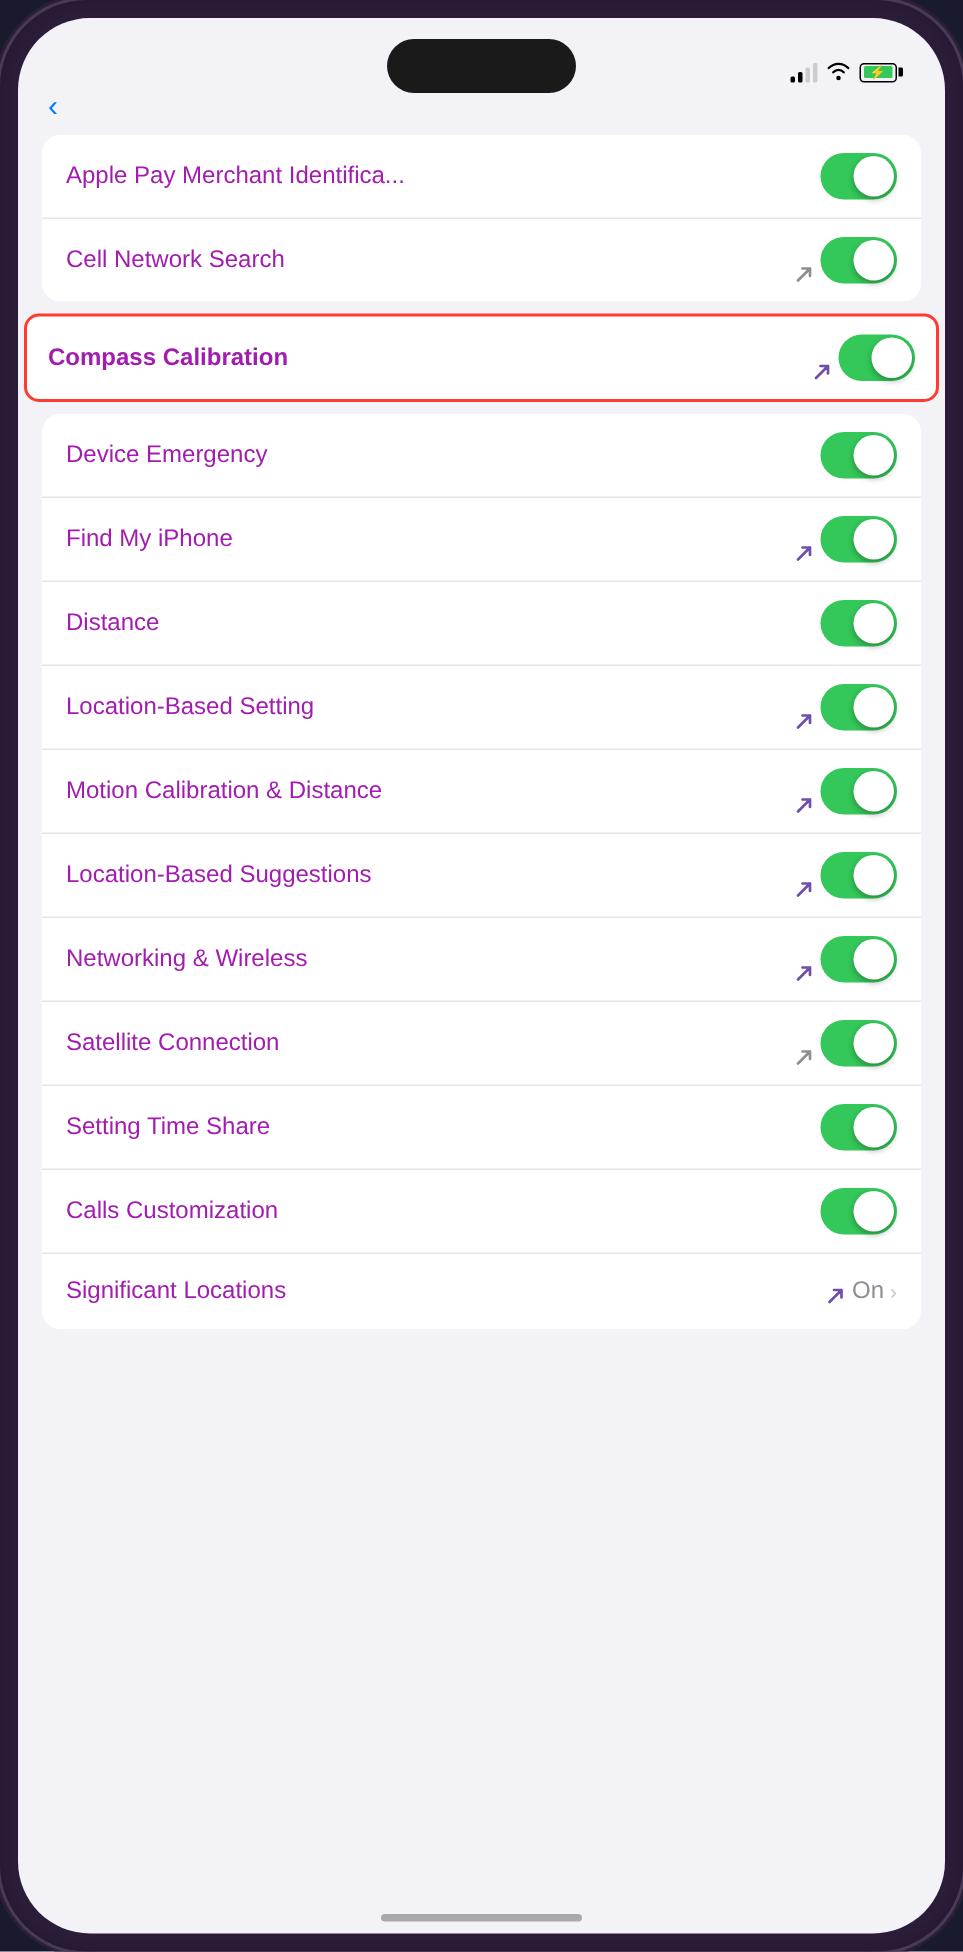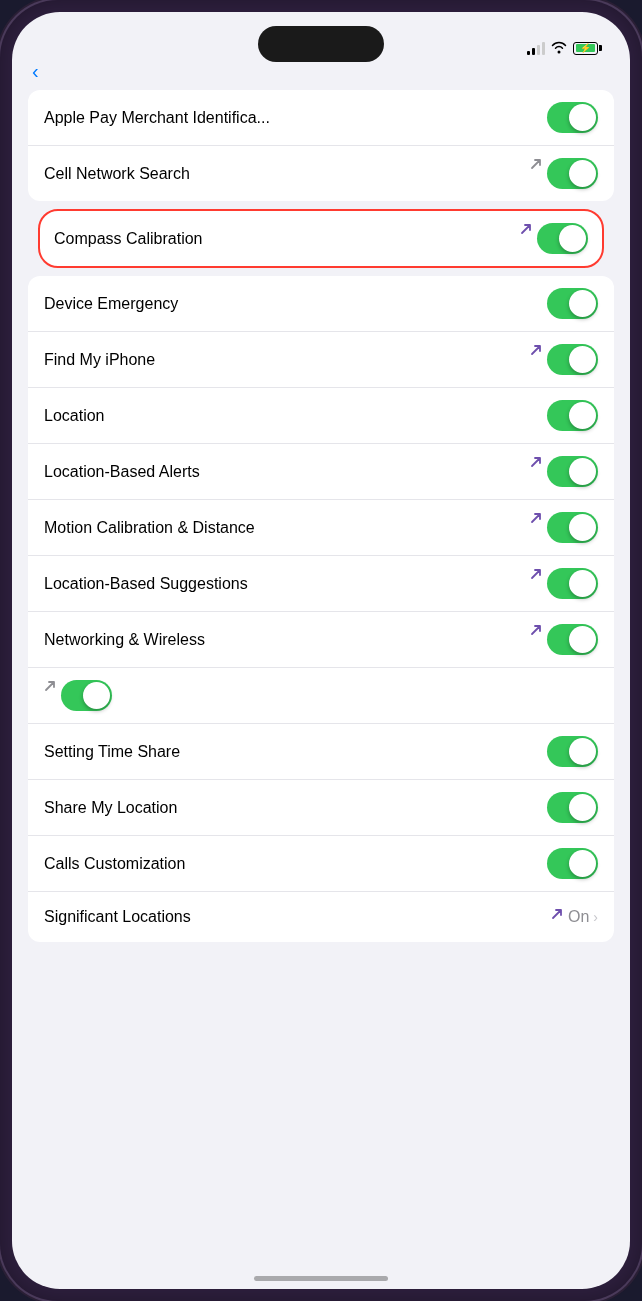--- a/index.html
+++ b/index.html
@@ -195,27 +195,27 @@
     }
 
     .row-left {
       display: flex;
       align-items: center;
       flex: 1;
     }
 
     .row-label {
       font-size: 16px;
-      color: #000000;
+      color: #a21caf;
       flex: 1;
     }
 
     .row-right {
       display: flex;
-      align-items: flex-start;
+      align-items: flex-end;
       gap: 5px;
     }
 
     
     .toggle {
       width: 51px;
       height: 31px;
       border-radius: 15.5px;
       background: #34c759;
       position: relative;
@@ -230,27 +230,28 @@
       border-radius: 50%;
       position: absolute;
       top: 2px;
       right: 2px;
       box-shadow: 0 2px 4px rgba(0,0,0,0.3);
     }
 
     
     .highlighted-row {
       border: 2.5px solid #ff3b30;
-      border-radius: 20px;
-      margin: 0 26px;
+      border-radius: 10px;
+      margin: 0 4px;
       padding: 0;
       background: #fff;
       overflow: hidden;
       position: relative;
       z-index: 10;
+      font-weight: bold;
     }
 
     .highlighted-row .settings-row {
       border: none;
       padding: 12px 14px;
     }
 
     
     .on-chevron {
       display: flex;
@@ -394,32 +395,32 @@
       <svg class="loc-arrow-svg" viewBox="0 0 12 12" fill="none" xmlns="http://www.w3.org/2000/svg">
     <path d="M2 10L10 2M10 2H5M10 2V7" stroke="#6e4fad" stroke-width="1.8" stroke-linecap="round" stroke-linejoin="round"></path>
   </svg>
       <div class="toggle">
     <div class="toggle-knob"></div>
   </div>
     </div>
   </div>
             <div class="settings-row">
     <div class="row-left">
-      <span class="row-label">Location</span>
-    </div>
-    <div class="row-right">
-
-      <div class="toggle">
-    <div class="toggle-knob"></div>
-  </div>
-    </div>
-  </div>
-            <div class="settings-row">
-    <div class="row-left">
-      <span class="row-label">Location-Based Alerts</span>
+      <span class="row-label">Distance</span>
+    </div>
+    <div class="row-right">
+
+      <div class="toggle">
+    <div class="toggle-knob"></div>
+  </div>
+    </div>
+  </div>
+            <div class="settings-row">
+    <div class="row-left">
+      <span class="row-label">Location-Based Setting</span>
     </div>
     <div class="row-right">
       <svg class="loc-arrow-svg" viewBox="0 0 12 12" fill="none" xmlns="http://www.w3.org/2000/svg">
     <path d="M2 10L10 2M10 2H5M10 2V7" stroke="#6e4fad" stroke-width="1.8" stroke-linecap="round" stroke-linejoin="round"></path>
   </svg>
       <div class="toggle">
     <div class="toggle-knob"></div>
   </div>
     </div>
   </div>
@@ -456,43 +457,35 @@
     <div class="row-right">
       <svg class="loc-arrow-svg" viewBox="0 0 12 12" fill="none" xmlns="http://www.w3.org/2000/svg">
     <path d="M2 10L10 2M10 2H5M10 2V7" stroke="#6e4fad" stroke-width="1.8" stroke-linecap="round" stroke-linejoin="round"></path>
   </svg>
       <div class="toggle">
     <div class="toggle-knob"></div>
   </div>
     </div>
   </div>
             <div class="settings-row">
+    <div class="row-left">
+      <span class="row-label">Satellite Connection</span>
+    </div>
     <div class="row-right">
       <svg class="loc-arrow-svg" viewBox="0 0 12 12" fill="none" xmlns="http://www.w3.org/2000/svg">
     <path d="M2 10L10 2M10 2H5M10 2V7" stroke="#8e8e93" stroke-width="1.8" stroke-linecap="round" stroke-linejoin="round"></path>
   </svg>
       <div class="toggle">
     <div class="toggle-knob"></div>
   </div>
     </div>
   </div>
             <div class="settings-row">
     <div class="row-left">
       <span class="row-label">Setting Time Share</span>
-    </div>
-    <div class="row-right">
-
-      <div class="toggle">
-    <div class="toggle-knob"></div>
-  </div>
-    </div>
-  </div>
-            <div class="settings-row">
-    <div class="row-left">
-      <span class="row-label">Share My Location</span>
     </div>
     <div class="row-right">
 
       <div class="toggle">
     <div class="toggle-knob"></div>
   </div>
     </div>
   </div>
             <div class="settings-row">
     <div class="row-left">

